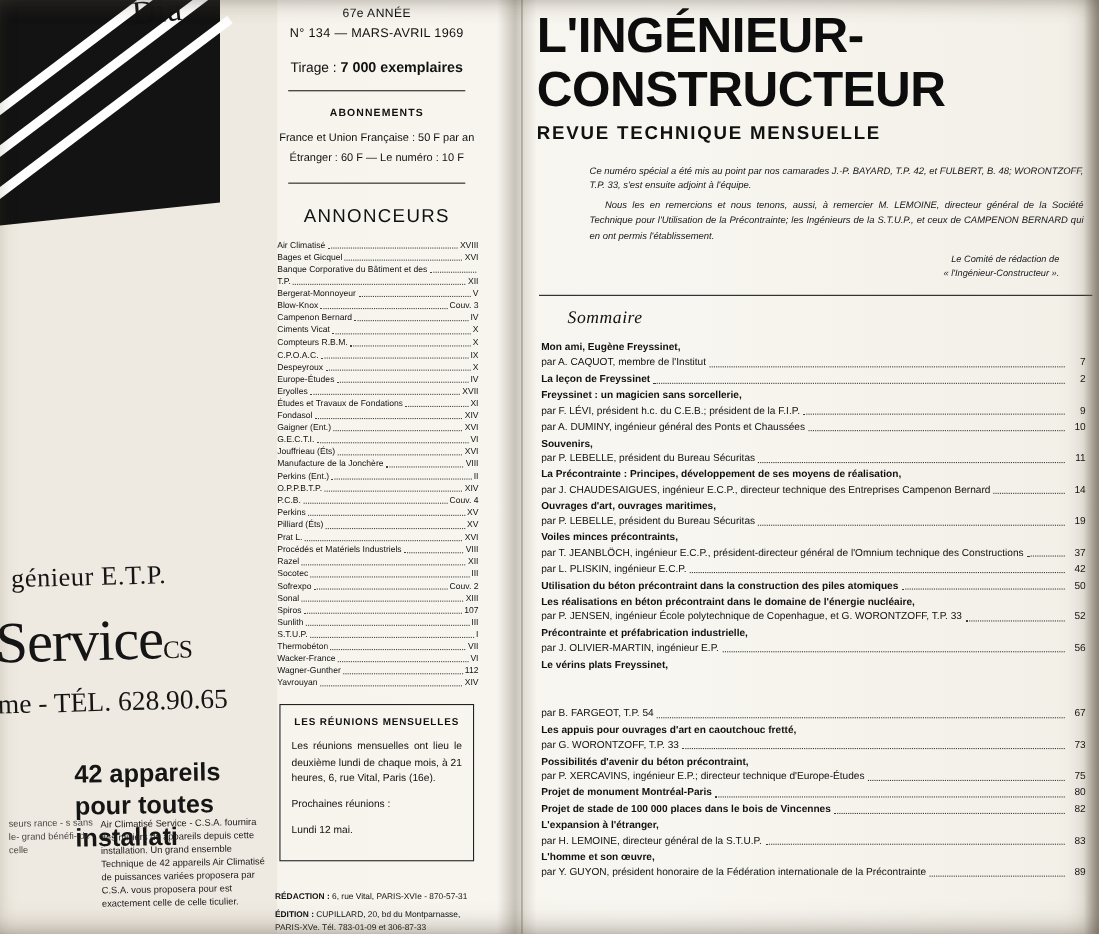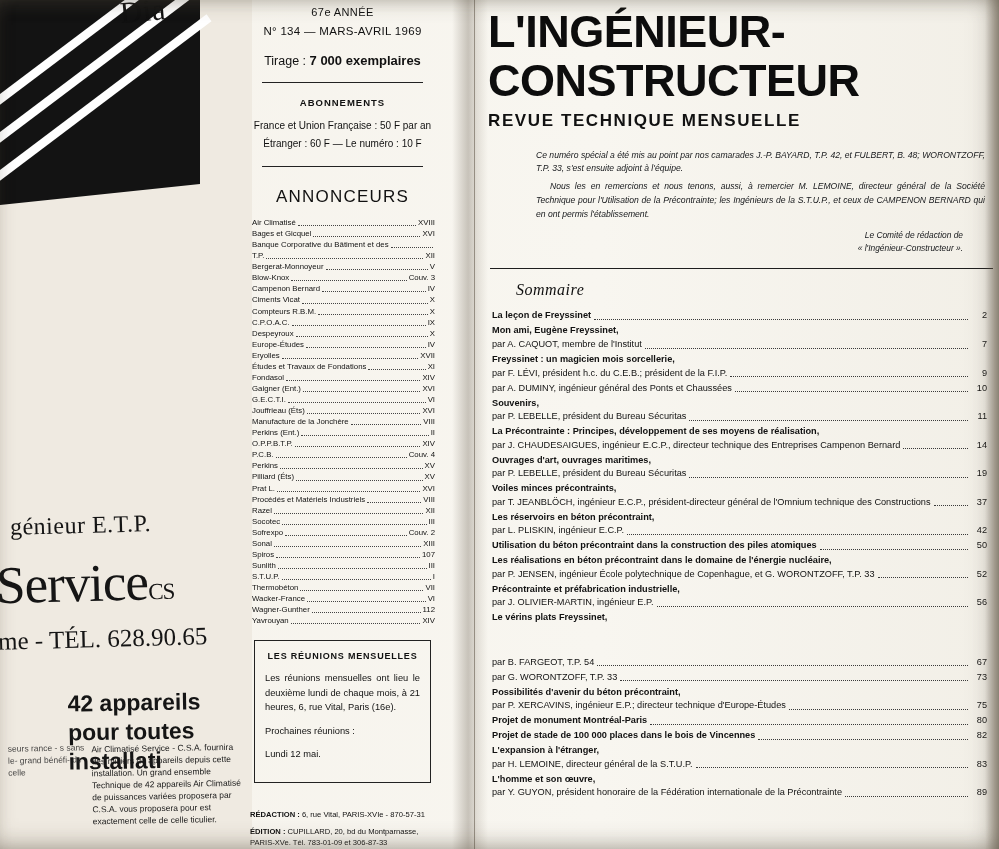--- a/index.html
+++ b/index.html
@@ -378,36 +378,36 @@
         <span>Le Comité de rédaction de</span><br>
         <span>« l'Ingénieur-Constructeur ».</span>
       </div>
     </div>
 
     <hr class="hr-right">
 
     <div id="sommaire">Sommaire</div>
     <div class="toc" id="toc">
         <div class="entry">
+          <div class="t wrapline">Mon ami, Eugène Freyssinet,</div>
+          <div class="l">
+            <span class="sub" style="white-space: normal;">par A. CAQUOT, membre de l'Institut</span>
+            <span class="dots"></span>
+            <span class="pg">7</span>
+          </div>
+        </div>
+        <div class="entry">
           <div class="l">
             <span class="t">La leçon de Freyssinet</span>
             <span class="dots"></span>
             <span class="pg">2</span>
           </div>
         </div>
         <div class="entry">
-          <div class="t wrapline">Mon ami, Eugène Freyssinet,</div>
-          <div class="l">
-            <span class="sub" style="white-space: normal;">par A. CAQUOT, membre de l'Institut</span>
-            <span class="dots"></span>
-            <span class="pg">7</span>
-          </div>
-        </div>
-        <div class="entry">
-          <div class="t wrapline">Freyssinet : un magicien mois sorcellerie,</div>
+          <div class="t wrapline">Freyssinet : un magicien sans sorcellerie,</div>
           <div class="l">
             <span class="sub" style="white-space: normal;">par F. LÉVI, président h.c. du C.E.B.; président de la F.I.P.</span>
             <span class="dots"></span>
             <span class="pg">9</span>
           </div>
         </div>
         <div class="entry">
           <div class="l">
             <span class="sub" style="white-space: normal;">par A. DUMINY, ingénieur général des Ponts et Chaussées</span>
             <span class="dots"></span>
@@ -440,21 +440,20 @@
         </div>
         <div class="entry">
           <div class="t wrapline">Voiles minces précontraints,</div>
           <div class="l">
             <span class="sub" style="white-space: normal;">par T. JEANBLÖCH, ingénieur E.C.P., président-directeur général de l'Omnium technique des Constructions</span>
             <span class="dots"></span>
             <span class="pg">37</span>
           </div>
         </div>
         <div class="entry">
-          <div class="t wrapline">Les réservoirs en béton précontraint,</div>
           <div class="l">
             <span class="sub" style="white-space: normal;">par L. PLISKIN, ingénieur E.C.P.</span>
             <span class="dots"></span>
             <span class="pg">42</span>
           </div>
         </div>
         <div class="entry">
           <div class="l">
             <span class="t">Utilisation du béton précontraint dans la construction des piles atomiques</span>
             <span class="dots"></span>
@@ -479,20 +478,21 @@
         </div>
         <div class="entry">
           <div class="t wrapline">Le vérins plats Freyssinet,</div>
           <div class="l">
             <span class="sub" style="white-space: normal; margin-top: 31px;">par B. FARGEOT, T.P. 54</span>
             <span class="dots"></span>
             <span class="pg">67</span>
           </div>
         </div>
         <div class="entry">
+          <div class="t wrapline">Les appuis pour ouvrages d'art en caoutchouc fretté,</div>
           <div class="l">
             <span class="sub" style="white-space: normal;">par G. WORONTZOFF, T.P. 33</span>
             <span class="dots"></span>
             <span class="pg">73</span>
           </div>
         </div>
         <div class="entry">
           <div class="t wrapline">Possibilités d'avenir du béton précontraint,</div>
           <div class="l">
             <span class="sub" style="white-space: normal;">par P. XERCAVINS, ingénieur E.P.; directeur technique d'Europe-Études</span>

